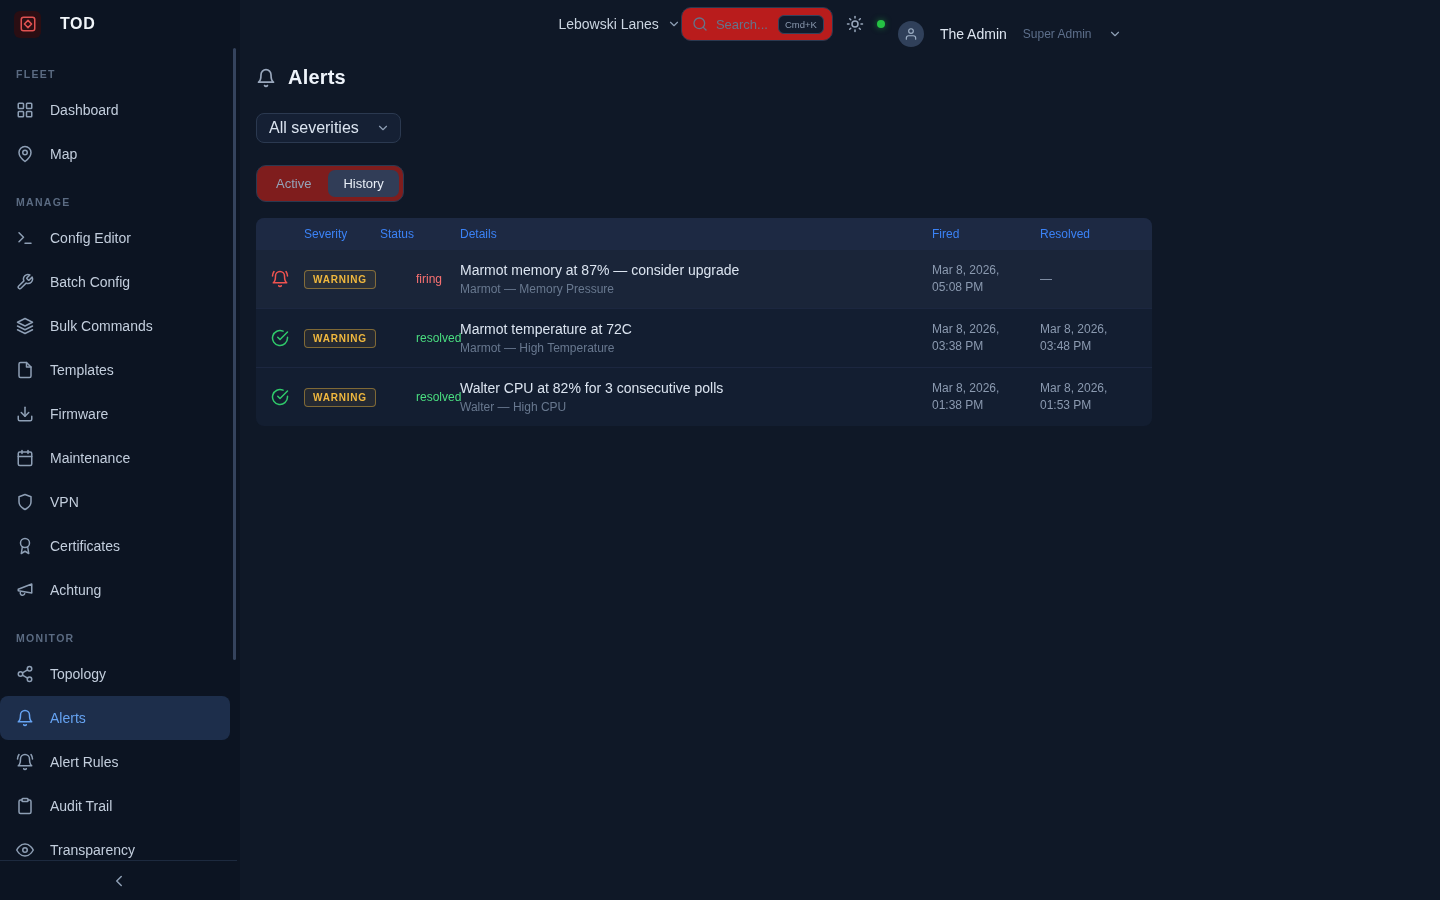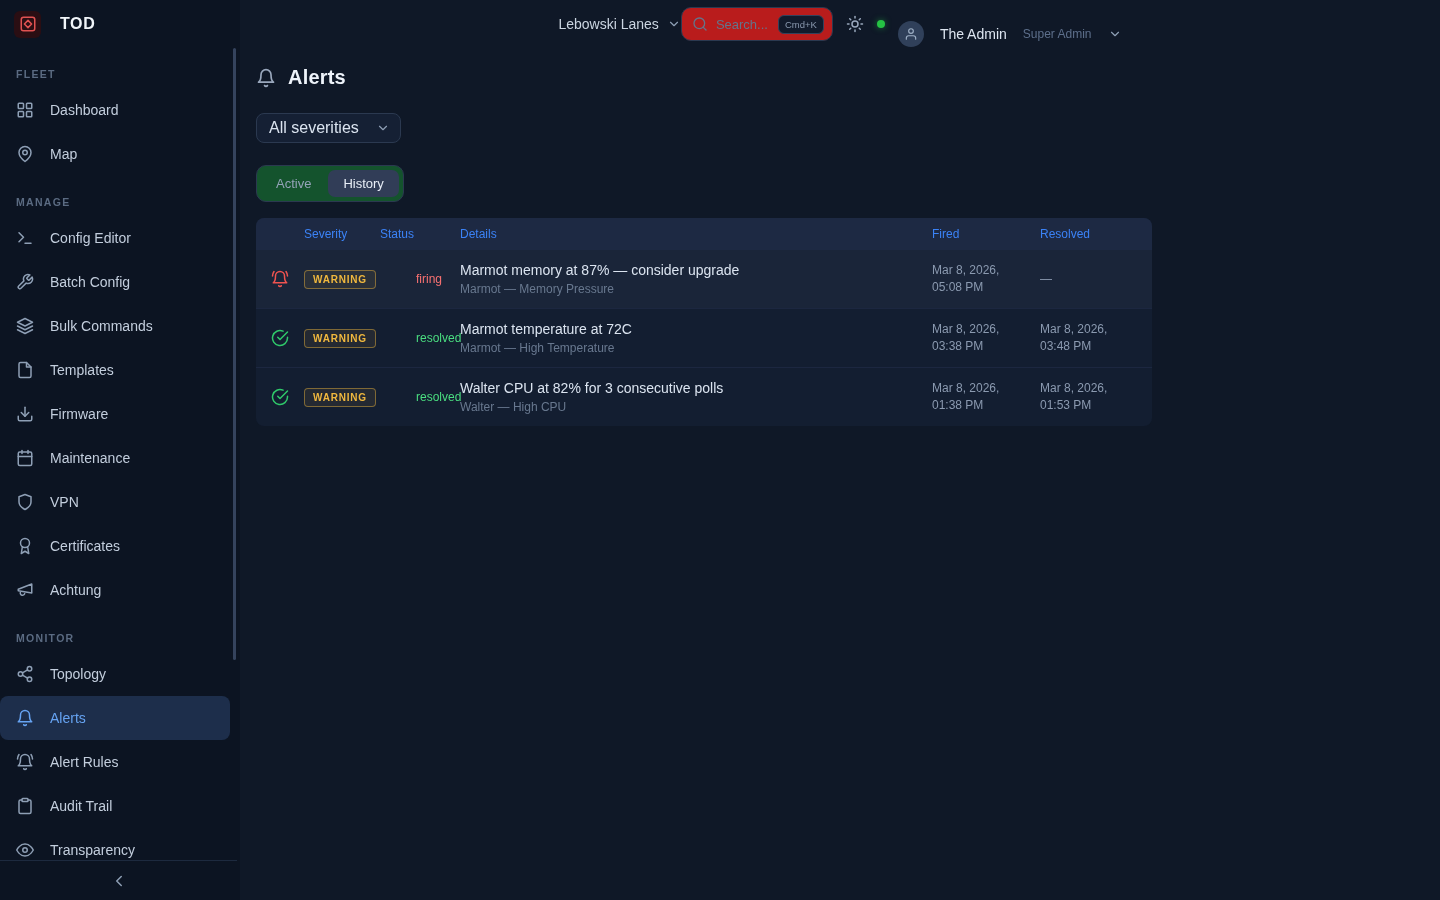--- a/index.html
+++ b/index.html
@@ -93,21 +93,21 @@
   .page-header h1 { font-size:20px; font-weight:bold; color:#eef3fa; letter-spacing:0.2px; }
 
   .select {
     width:145px; height:30px; display:flex; align-items:center; justify-content:space-between;
     background:#152034; border:1px solid #2b3950; border-radius:8px; padding:0 10px 0 12px;
     font-size:16px; color:#dbe4f0; cursor:pointer; margin-bottom:22px;
   }
   .select .icon { color:#8e9fb5; }
 
   .tabs {
-    display:inline-flex; gap:2px; padding:4px; background:#14532d;
+    display:inline-flex; gap:2px; padding:4px; background:#7f1d1d;
     border:1px solid #2b3950; border-radius:10px; margin-bottom:16px;
   }
   .tab {
     border:none; background:transparent; color:#94a3b8; font-size:13px;
     padding:6px 15px; border-radius:7px; cursor:pointer;
     font-family:"Liberation Sans", sans-serif;
   }
   .tab.selected { background:#313d57; color:#e8eef7; }
 
   

